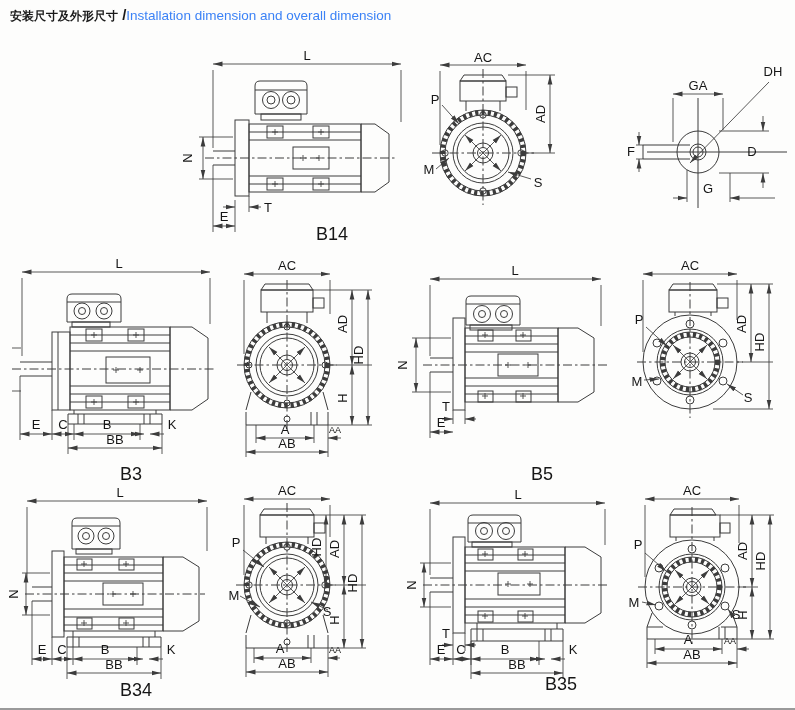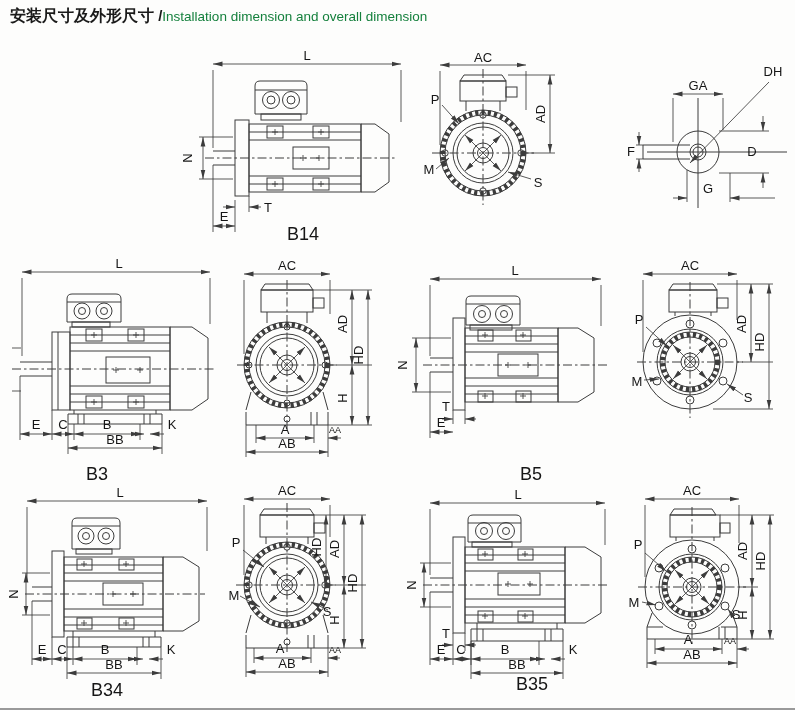--- a/index.html
+++ b/index.html
@@ -1,31 +1,31 @@
 <!DOCTYPE html>
 <html><head>
 <meta charset="utf-8">
 <style>
 *{margin:0;padding:0;box-sizing:border-box}
 html,body{width:795px;height:710px}
 body{background:#fff;font-family:"Liberation Sans",sans-serif}
 .page{position:relative;width:795px;height:710px;background:#fdfdfc;overflow:hidden;border-bottom:2px solid #9a9a9a}
 .header{position:absolute;left:10px;top:6px;white-space:nowrap}
-.header .zh{font-weight:bold;font-size:16px;color:#1a1a1a;font-family:"DejaVu Sans","Liberation Sans",sans-serif}
+.header .zh{font-weight:bold;font-size:12px;color:#1a1a1a;font-family:"DejaVu Sans","Liberation Sans",sans-serif}
 .header .sep{font-weight:bold;font-size:15px;color:#1a1a1a}
-.header .en{font-size:13.5px;color:#15803d}
+.header .en{font-size:13.5px;color:#3b82f6}
 .fig{position:absolute}
 .fig svg{overflow:visible;display:block}
 .s line,.s path,.s rect,.s circle{stroke:#3c3c3c;stroke-width:1;fill:none}
 .s .dim{stroke-width:.85}
 .s .cl{stroke-dasharray:9 3 2.5 3}
 .s .teeth{stroke-width:5;stroke-dasharray:3.2 3.1}
 text{font-family:"Liberation Sans",sans-serif;font-size:13px;fill:#161616;text-anchor:middle}
 text.sm{font-size:9px}
-.cap{position:absolute;width:90px;text-align:center;font-size:18px;color:#161616}
+.cap{position:absolute;width:90px;text-align:right;font-size:18px;color:#161616}
 </style>
 </head>
 <body>
 
 <div class="page">
 
   <svg width="0" height="0" style="position:absolute" aria-hidden="true">
     <defs>
       <marker id="ae" markerWidth="11" markerHeight="8" refX="9.5" refY="3" orient="auto" markerUnits="userSpaceOnUse">
           <path d="M0,0.6 9.5,3 0,5.4z" fill="#3c3c3c"></path>
@@ -319,21 +319,21 @@
         <line class="dim" x1="78" y1="161" x2="67" y2="161" marker-end="url(#ae)"></line>
         <line class="dim" x1="32" y1="114" x2="32" y2="180"></line>
         <line class="dim" x1="32" y1="174" x2="55" y2="174" marker-start="url(#as)" marker-end="url(#ae)"></line>
       </g>
       <text x="117" y="17">L</text>
       <text transform="rotate(-90 9 107)" x="9" y="107">N</text>
       <text x="48" y="153">T</text>
       <text x="43" y="169">E</text>
     </svg>
   </div>
-  <div class="cap" style="left:486px;top:464px">B5</div>
+  <div class="cap" style="left:463px;top:464px">B5</div>
 
   <div class="fig" style="left:633px;top:260px">
     <svg width="162" height="200">
       <g class="s">
         <line class="dim" x1="10" y1="14" x2="104" y2="14" marker-start="url(#as)" marker-end="url(#ae)"></line>
         <line class="dim" x1="10" y1="20" x2="10" y2="92"></line>
           <line class="dim" x1="104" y1="20" x2="104" y2="60"></line>
         <path d="M40,24 L80,24 84,30 36,30 Z"></path>
         <rect x="36" y="30" width="48" height="22"></rect>
         <rect x="84" y="38" width="11" height="10"></rect>

